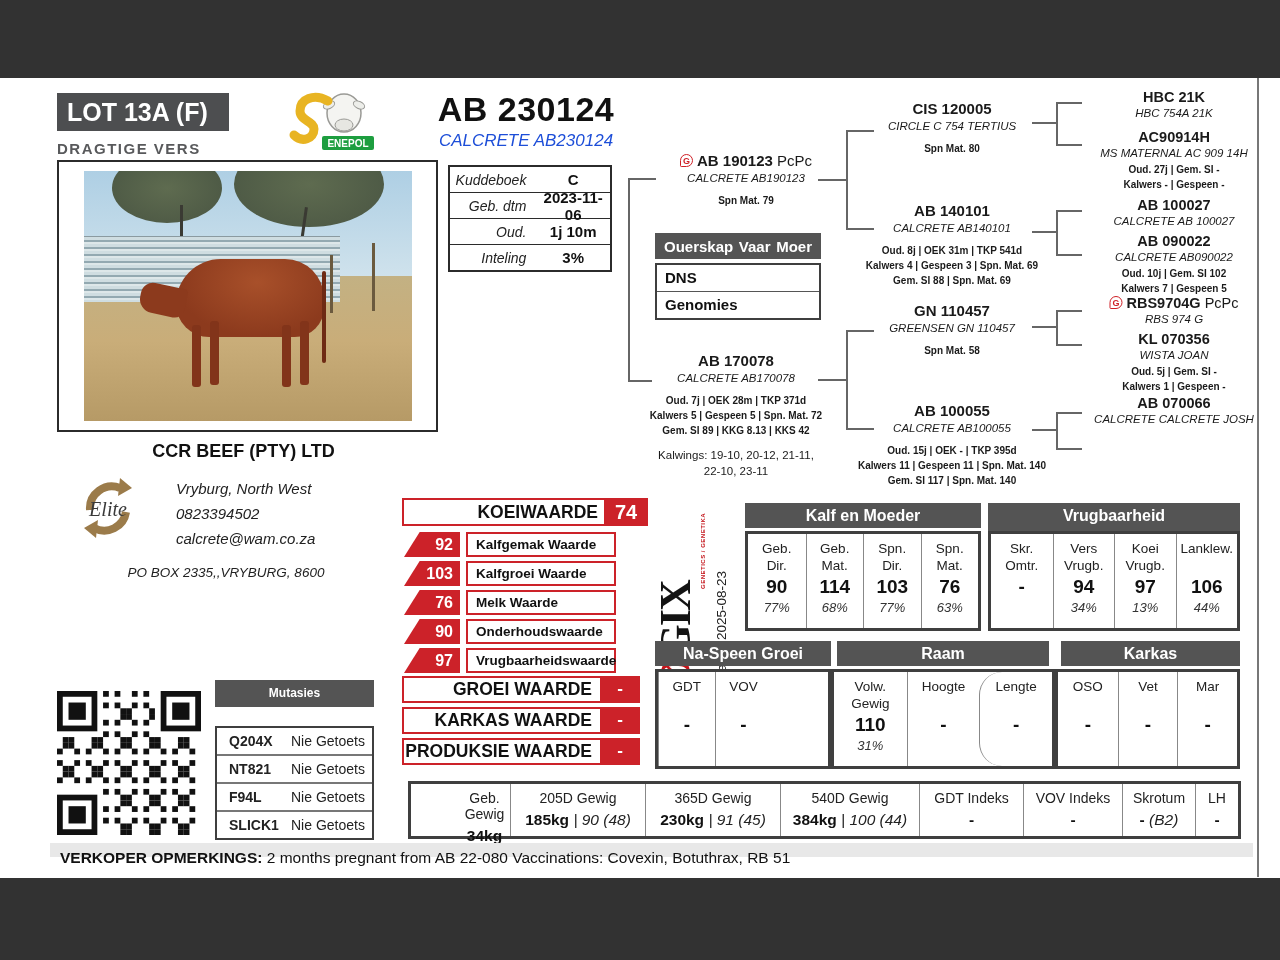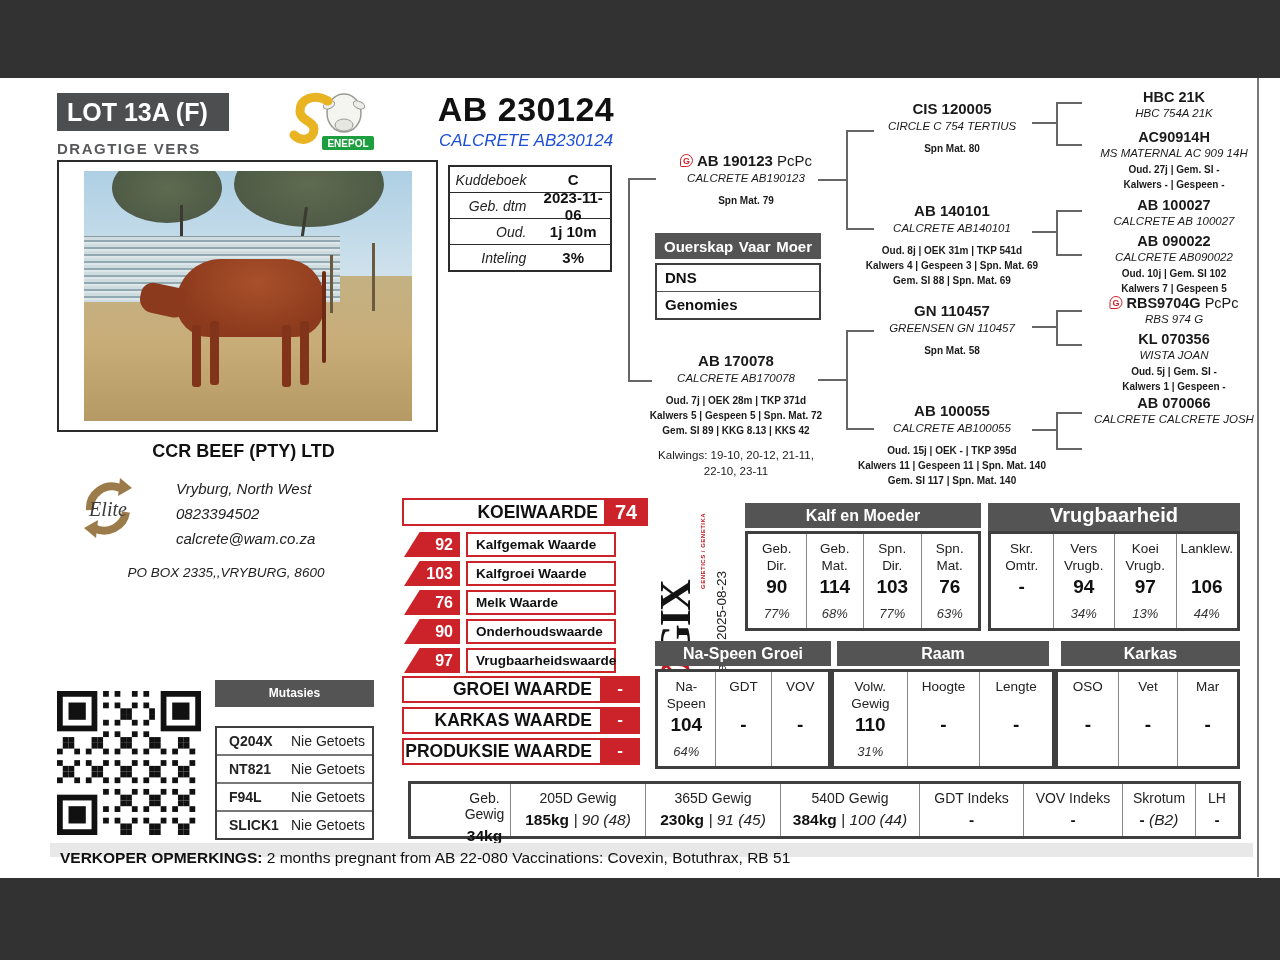--- a/index.html
+++ b/index.html
@@ -82,21 +82,21 @@
   #logix-word .o{color:#c4161c;}
   #logix-tag{position:absolute;left:52px;top:6px;height:80px;font-size:6px;font-weight:700;color:#c4161c;letter-spacing:.5px;}
   #logix-ebv{position:absolute;left:66px;top:0px;height:215px;font-size:13.5px;color:#222;}
 
   
   .ebv-table{position:absolute;border:3px solid #3f3f3f;box-sizing:border-box;display:flex;background:#fff;}
   .ebv-cell{box-sizing:border-box;border-left:1px solid #888;text-align:center;position:relative;}
   .ebv-cell.first{border-left:none;}
   .ebv-h{font-size:13.5px;color:#222;line-height:1.25;padding-top:7px;height:40px;box-sizing:border-box;}
   .ebv-v{font-size:19px;font-weight:700;color:#111;margin-top:2px;}
-  .ebv-a{font-size:13px;font-style:italic;color:#333;margin-top:8px;}
+  .ebv-a{font-size:13px;font-style:italic;color:#333;margin-top:2px;}
 
   
   #weights{left:372px;top:703px;width:833px;height:58px;border:3px solid #3f3f3f;box-sizing:border-box;display:flex;background:#fff;}
   .w-cell{box-sizing:border-box;border-left:1px solid #888;text-align:center;padding-top:6px;}
   .w-cell.first{border-left:none;}
   .w-h{font-size:14px;color:#222;}
   .w-v{font-size:15.5px;margin-top:5px;color:#111;}
   .w-v b{font-weight:700;}
   .w-v i{font-style:italic;color:#222;font-weight:400;}
 
@@ -413,21 +413,21 @@
         </div>
         <div class="ebv-cell" style="width: 25%;">
           <div class="ebv-h">
             <div>Spn.</div>
             <div>Mat.</div>
           </div>
           <div class="ebv-v">76</div>
           <div class="ebv-a">63%</div>
         </div>
       </div>
-      <div class="abs gray-banner" style="left: 952px; top: 425px; width: 252px; height: 35px; line-height: 25px; font-size: 20px;">Vrugbaarheid</div>
+      <div class="abs gray-banner" style="left: 952px; top: 425px; width: 252px; height: 35px; line-height: 25px; font-size: 16px;">Vrugbaarheid</div>
       <div class="ebv-table" style="left: 952px; top: 453px; width: 252px; height: 100px;">
         <div class="ebv-cell first" style="width: 25%;">
           <div class="ebv-h">
             <div>Skr.</div>
             <div>Omtr.</div>
           </div>
           <div class="ebv-v">-</div>
           <div class="ebv-a"></div>
         </div>
         <div class="ebv-cell" style="width: 25%;">
@@ -449,28 +449,20 @@
         <div class="ebv-cell" style="width: 25%;">
           <div class="ebv-h">
             <div>Lanklew.</div>
           </div>
           <div class="ebv-v">106</div>
           <div class="ebv-a">44%</div>
         </div>
       </div>
       <div class="abs gray-banner" style="left: 619px; top: 563px; width: 176px; height: 25px; line-height: 25px; font-size: 16px;">Na-Speen Groei</div>
       <div class="ebv-table" style="left: 619px; top: 591px; width: 176px; height: 100px;">
-        <div class="ebv-cell first" style="width: 33.3333%;">
-          <div class="ebv-h">
-            <div>Na-</div>
-            <div>Speen</div>
-          </div>
-          <div class="ebv-v">104</div>
-          <div class="ebv-a">64%</div>
-        </div>
         <div class="ebv-cell" style="width: 33.3333%; text-align: center;">
           <div class="ebv-h">
             <div>GDT</div>
           </div>
           <div class="ebv-v">-</div>
           <div class="ebv-a"></div>
         </div>
         <div class="ebv-cell" style="width: 33.3333%;">
           <div class="ebv-h">
             <div>VOV</div>
@@ -489,21 +481,21 @@
           <div class="ebv-v">110</div>
           <div class="ebv-a">31%</div>
         </div>
         <div class="ebv-cell" style="width: 33.3333%;">
           <div class="ebv-h">
             <div>Hoogte</div>
           </div>
           <div class="ebv-v">-</div>
           <div class="ebv-a"></div>
         </div>
-        <div class="ebv-cell" style="width: 33.3333%;">
+        <div class="ebv-cell" style="width: 33.3333%; border-radius: 23px;">
           <div class="ebv-h">
             <div>Lengte</div>
           </div>
           <div class="ebv-v">-</div>
           <div class="ebv-a"></div>
         </div>
       </div>
       <div class="abs gray-banner" style="left: 1025px; top: 563px; width: 179px; height: 25px; line-height: 25px; font-size: 16px;">Karkas</div>
       <div class="ebv-table" style="left: 1019px; top: 591px; width: 185px; height: 100px;">
         <div class="ebv-cell first" style="width: 33.3333%;">

